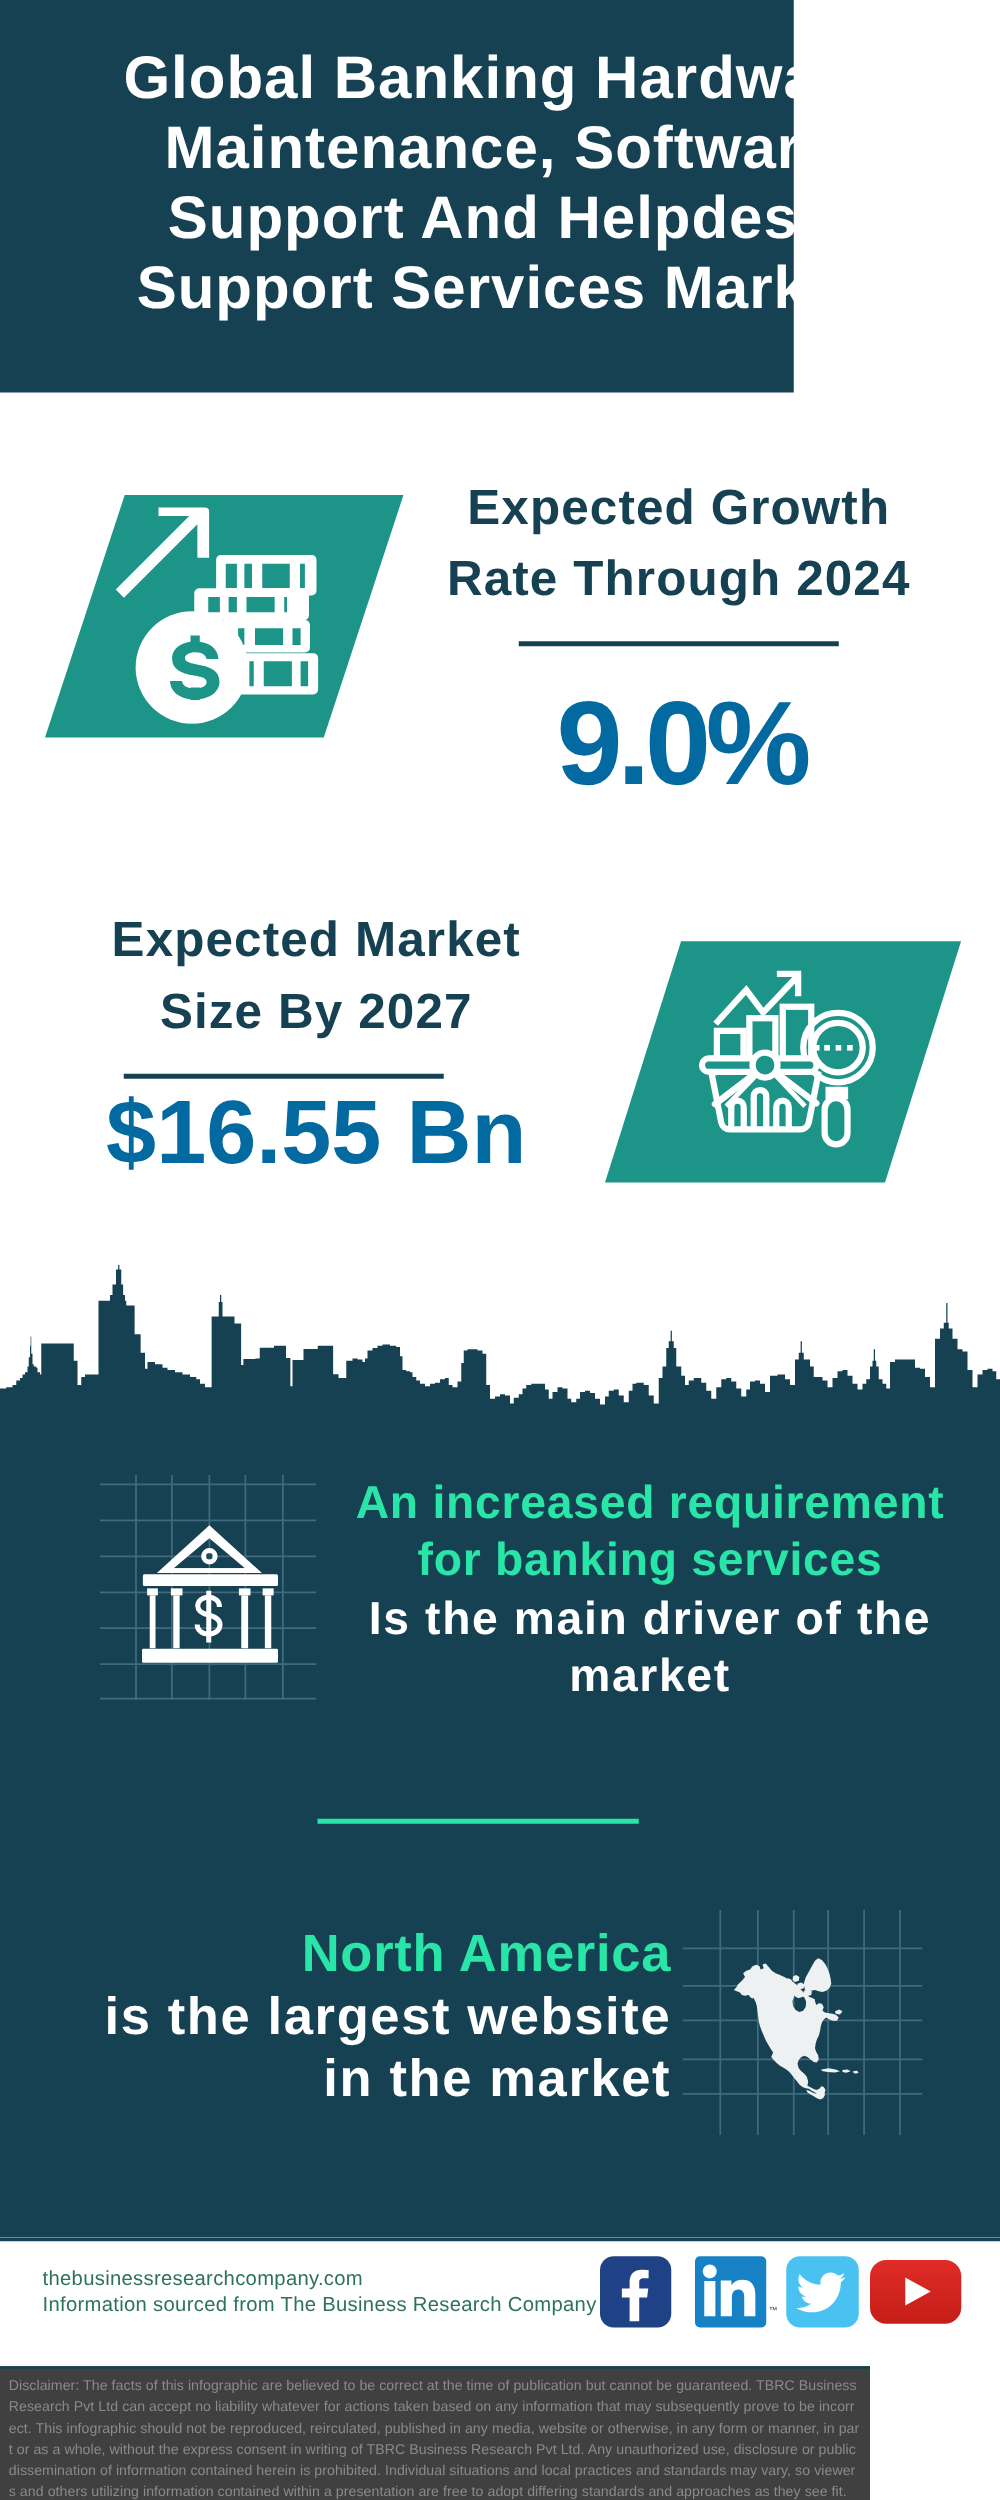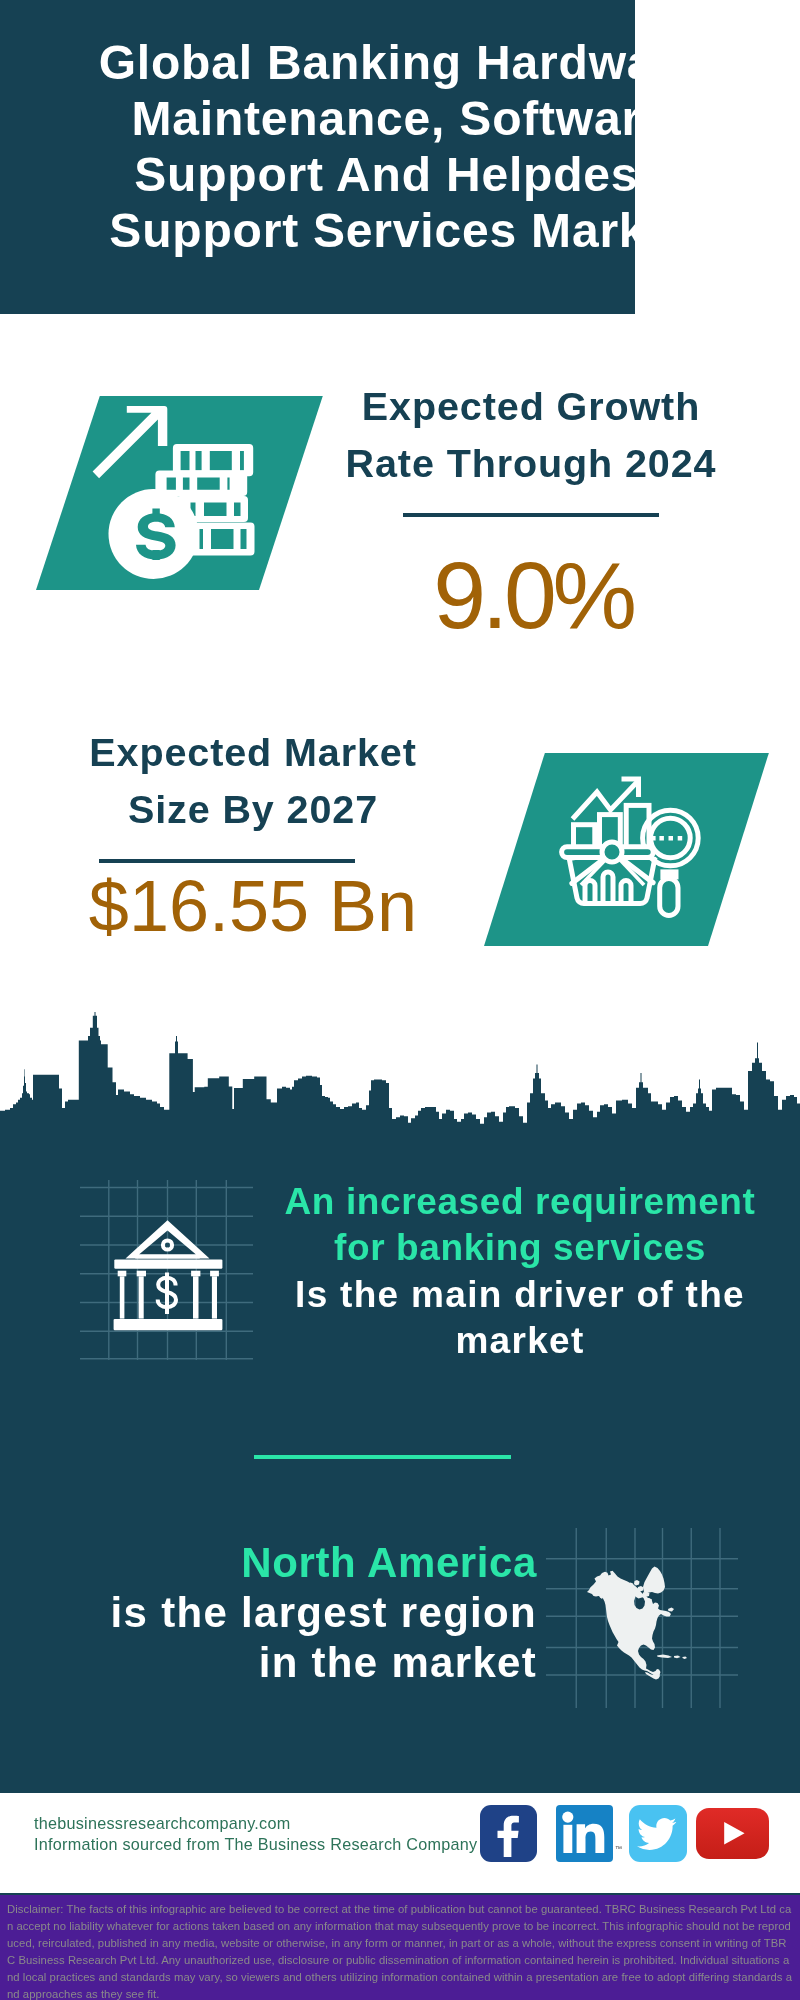--- a/index.html
+++ b/index.html
@@ -19,23 +19,23 @@
   .para1 { left:36px; top:396px; width:223px; height:194px;
            transform:skewX(-18.2deg); transform-origin:bottom left; }
   .para2 { left:484px; top:753px; width:224px; height:193px;
            transform:skewX(-17.5deg); transform-origin:bottom left; }
   .icon-abs { position:absolute; }
 
   
   .stat { position:absolute; text-align:center; }
   .stat .label { color:#164153; font-weight:bold; font-size:39.5px; line-height:57px; letter-spacing:0.9px;}
   .stat .rule { height:4px; background:#164153; margin:0 auto; }
-  .stat .value { color:#a16207; font-weight:normal; }
-
-  .stat1 { left:334px; top:378px; width:394px; }
+  .stat .value { color:#0369a1; font-weight:bold; }
+
+  .stat1 { left:346px; top:378px; width:394px; }
   .stat1 .rule { width:256px; margin-top:21px; }
   .stat1 .value { font-size:95px; line-height:95px; margin-top:31px; padding-left:4px; letter-spacing:-4.2px;}
 
   .stat2 { left:56px; top:724px; width:394px; }
   .stat2 .rule { width:256px; margin:21px 0 0 43px; }
   .stat2 .value { font-size:72px; line-height:71px; margin-top:8px; letter-spacing:0px;}
 
   
   .darkbody { position:absolute; left:0; top:1128px; width:800px; height:662px; background:#164153; }
   .skyline { position:absolute; left:0; top:1012px; width:800px; height:120px; display:block; }
@@ -57,21 +57,21 @@
   .social { position:absolute; left:480px; top:11.9px; display:flex; align-items:flex-start; }
   .sq { width:57.4px; height:57px; border-radius:11px; position:relative; display:block;
         overflow:hidden; text-decoration:none; }
   .sq.fb { background:#1f4287; }
   .sq.li { background:#1682c5; border-radius:4px; overflow:visible; margin-left:18.6px; }
   .tm { position:absolute; left:59px; top:40px; font-size:7px; color:#404040; line-height:1; }
   .sq.tw { background:#49c2f1; margin-left:15.9px; }
   .sq.yt { width:73.4px; height:50.7px; border-radius:13px; margin:3px 0 0 9.1px;
            background:linear-gradient(180deg,#e02b27 0%, #c51e17 100%); }
 
-  .disclaimer { position:absolute; left:0; top:1893px; width:800px; height:107px; background:#4c1d95;
+  .disclaimer { position:absolute; left:0; top:1893px; width:696px; height:107px; background:#404040;
                 border-top:2px solid #164153; padding:6px 7px 0 7px; }
   .disclaimer p { color:#8a8a8a; font-size:11.3px; line-height:17px; word-break:break-all;
                   letter-spacing:0.055px; }
 </style>
 </head>
 <body>
 
 <div class="page">
 
   <div class="header">
@@ -238,21 +238,21 @@
     </div>
   </div>
 
   <div class="midrule"></div>
 
   <div class="blk blk-region">
     <div class="hl">
       <div>North America</div>
     </div>
     <div class="sub">
-      <div>is the largest region</div>
+      <div>is the largest website</div>
       <div>in the market</div>
     </div>
   </div>
 
   <svg class="icon-abs" style="left:546px; top:1528px;" width="192" height="180" viewBox="0 0 192 180">
     <g stroke="#3f6b7d" stroke-width="1.4" fill="none">
       <line x1="30.25" y1="0" x2="30.25" y2="180"></line>
       <line x1="60.25" y1="0" x2="60.25" y2="180"></line>
       <line x1="89" y1="0" x2="89" y2="180"></line>
       <line x1="116.5" y1="0" x2="116.5" y2="180"></line>

